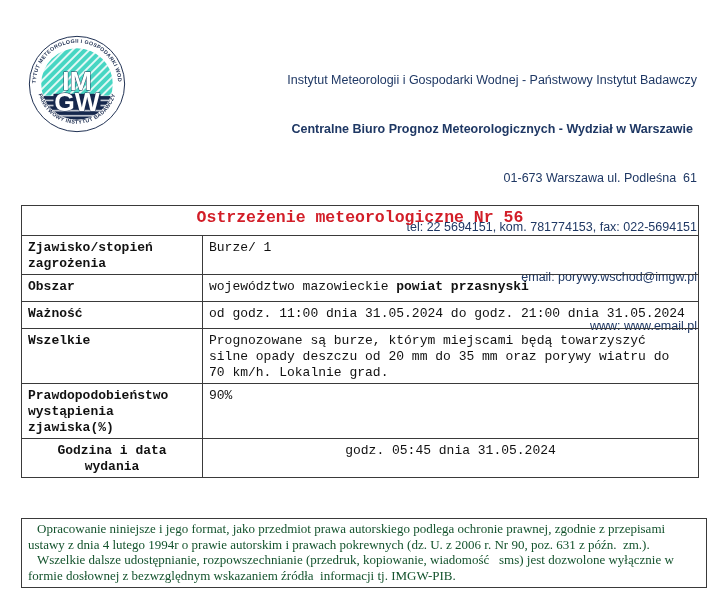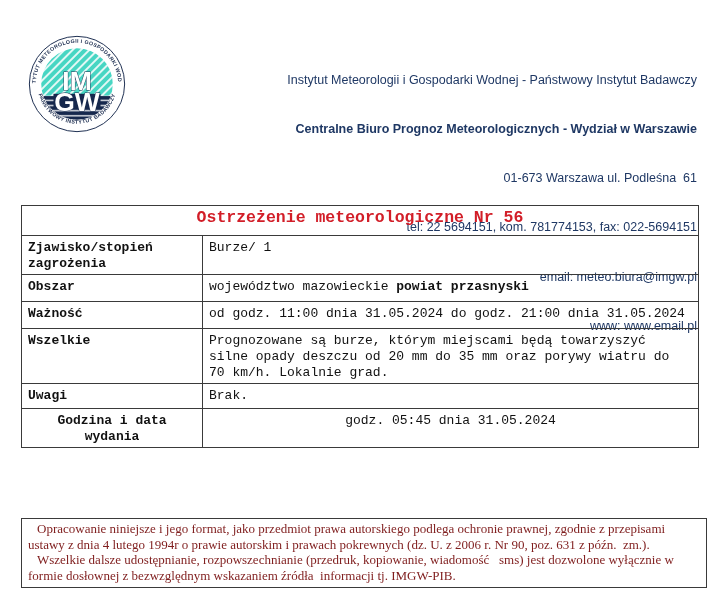--- a/index.html
+++ b/index.html
@@ -8,21 +8,21 @@
     font-family:"Liberation Serif",serif;overflow:hidden;
   }
   
   .letterhead{position:absolute;top:0;left:0;width:721px;height:170px;}
   .logo{position:absolute;left:28px;top:35px;width:98px;height:98px;}
   .head-text{
     position:absolute;top:39px;right:24px;text-align:right;
     font-family:"Liberation Sans",sans-serif;font-size:12.5px;line-height:16.4px;
     color:#1f3864;white-space:pre;
   }
-  .head-text .bold{font-weight:bold;}
+  .head-text .bold{font-weight:bold;text-align:center;}
   
   table.warning{
     position:absolute;left:21px;top:205px;width:678px;
     border-collapse:collapse;table-layout:fixed;
     font-family:Liberation Mono, monospace;font-size:13px;color:#111;
   }
   table.warning td{
     border:1px solid #3a3a3a;vertical-align:top;
     padding:4px 6px 2px 6px;line-height:16px;
   }
@@ -34,21 +34,21 @@
   td.lbl{font-weight:bold;}
   td.val{white-space:pre-wrap;padding-left:7px;}
   tr.r-title{height:30px;}
   tr.r0{height:28px;} tr.r1{height:26px;} tr.r2{height:27px;}
   tr.r3{height:27px;margin-left:33px;} tr.r4{height:40px;} tr.r5{height:42px;}
   tr.r6{height:25px;} tr.r7{height:32px;text-align:center;} tr.r8{height:40px;}
   
   .copyright{
     position:absolute;left:21px;top:518px;width:686px;box-sizing:border-box;
     border:1px solid #3a3a3a;padding:2px 7px 4px 6px;
-    font-family:"Liberation Serif",serif;font-size:13px;line-height:15.6px;color:#7f1d1d;
+    font-family:"Liberation Serif",serif;font-size:13px;line-height:15.6px;color:#14532d;
   }
   .copyright p{margin:0;text-indent:9px;white-space:pre-wrap;}
   
   .ring-text{font-family:"Liberation Sans",sans-serif;font-size:5.4px;font-weight:bold;fill:#1b2c4f;letter-spacing:.35px;}
   .logo-letters{font-family:"Liberation Sans",sans-serif;font-weight:bold;fill:#ffffff;}
 </style>
 </head>
 <body>
 
 <div class="letterhead">
@@ -83,21 +83,21 @@
     </text>
     <text class="logo-letters" x="50" y="56" font-size="27" text-anchor="middle" stroke="#16284d" stroke-width="0.9" paint-order="stroke">IM</text>
     <text class="logo-letters" x="50" y="78" font-size="27" text-anchor="middle" stroke="#16284d" stroke-width="0.9" paint-order="stroke">GW</text>
   </svg>
 
   <div class="head-text">
     <div>Instytut Meteorologii i Gospodarki Wodnej - Państwowy Instytut Badawczy</div>
     <div class="bold">Centralne Biuro Prognoz Meteorologicznych - Wydział w Warszawie</div>
     <div>01-673 Warszawa ul. Podleśna  61</div>
     <div>tel: 22 5694151, kom. 781774153, fax: 022-5694151</div>
-    <div>email: meteo.biura@imgw.pl</div>
+    <div>email: porywy.wschod@imgw.pl</div>
     <div>www: www.email.pl</div>
   </div>
 </div>
 
 <table class="warning">
   <colgroup>
       <col class="c-label">
       <col>
     </colgroup>
   <tbody>
@@ -113,23 +113,23 @@
     <td class="val"><span>województwo mazowieckie </span><b>powiat przasnyski</b></td>
   </tr>
   <tr class="r3">
     <td class="lbl">Ważność</td>
     <td class="val">od godz. 11:00 dnia 31.05.2024 do godz. 21:00 dnia 31.05.2024</td>
   </tr>
   <tr class="r4">
     <td class="lbl">Wszelkie</td>
     <td class="val">Prognozowane są burze, którym miejscami będą towarzyszyć  silne opady deszczu od 20 mm do 35 mm oraz porywy wiatru do 70 km/h. Lokalnie grad.</td>
   </tr>
-  <tr class="r6">
-    <td class="lbl">Uwagi</td>
-    <td class="val">Brak.</td>
+  <tr class="r5">
+    <td class="lbl">Prawdopodobieństwo wystąpienia zjawiska(%)</td>
+    <td class="val">90%</td>
   </tr>
   <tr class="r7">
     <td class="lbl">Godzina i data wydania</td>
     <td class="val">godz. 05:45 dnia 31.05.2024</td>
   </tr>
 </tbody>
   </table>
 
 <div class="copyright">
   <p>Opracowanie niniejsze i jego format, jako przedmiot prawa autorskiego podlega ochronie prawnej, zgodnie z przepisami ustawy z dnia 4 lutego 1994r o prawie autorskim i prawach pokrewnych (dz. U. z 2006 r. Nr 90, poz. 631 z późn.  zm.).</p>

